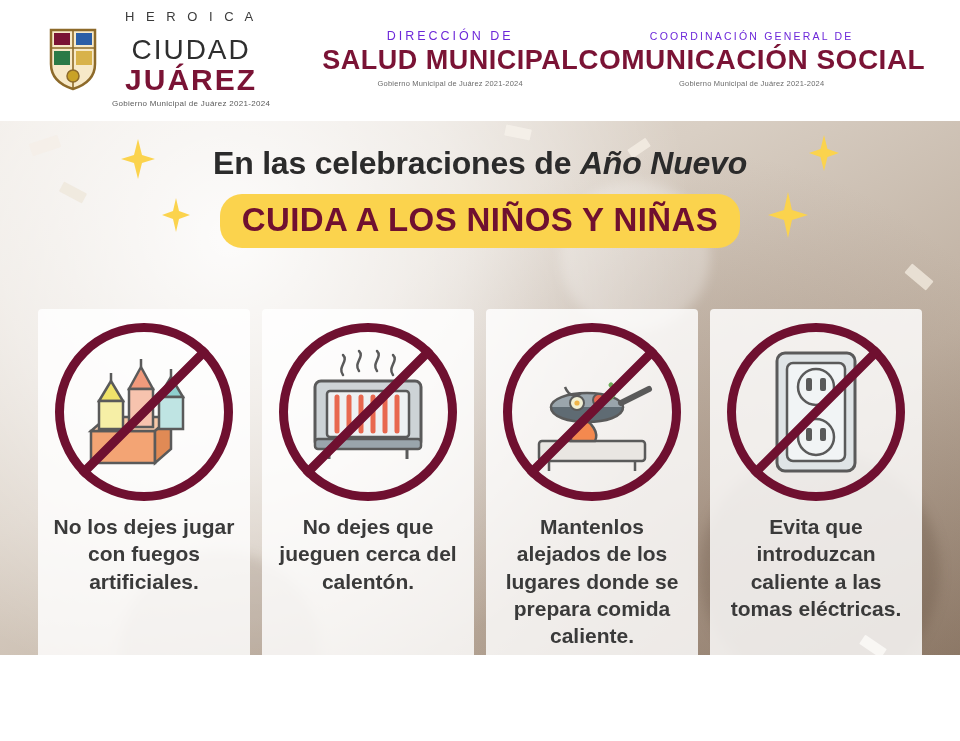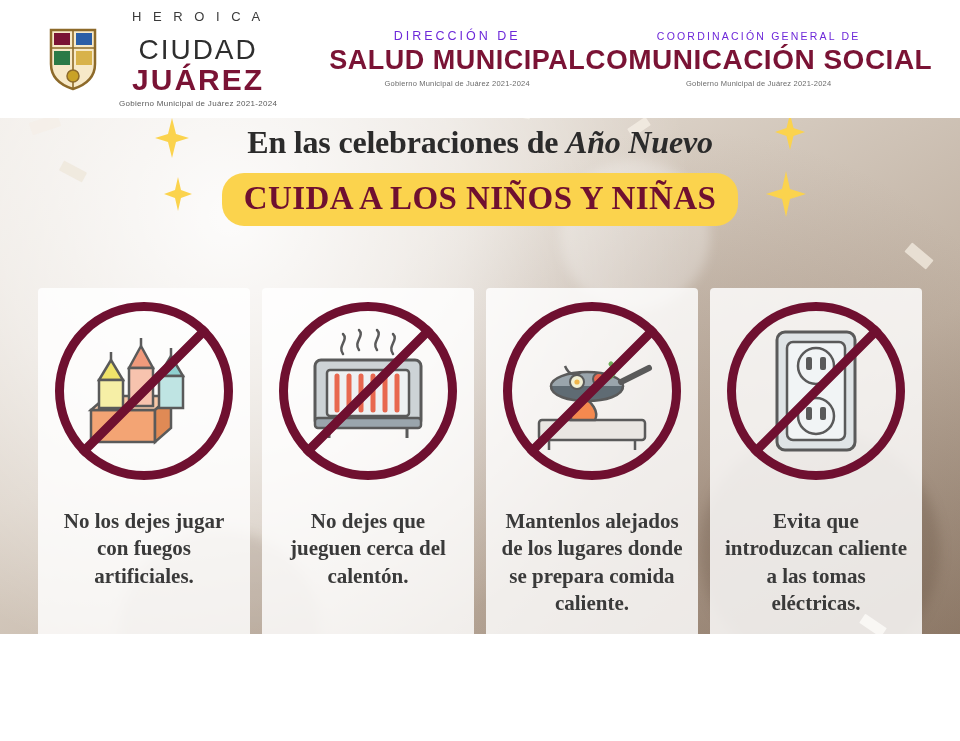--- a/index.html
+++ b/index.html
@@ -34,21 +34,21 @@
     display: flex;
     align-items: center;
     width: 100%;
     padding: 0 46px;
     box-sizing: border-box;
     gap: 0px;
   }
   .brand-juarez {
     display: flex;
     align-items: center;
-    gap: 19px;
+    gap: 12px;
     flex: 0 0 auto;
     text-align: center;
   }
   .crest {
     width: 54px;
     height: 66px;
     position: relative;
   }
   .brand-text {
     display: flex;
@@ -114,30 +114,29 @@
     margin-top: 4px;
     letter-spacing: 0.2px;
   }
   .dep-block.small .dep-top { font-size: 10.5px; letter-spacing: 2.2px; }
   .dep-block.small .dep-main { font-size: 28px; }
   .header-spacer { flex: 1 1 auto; }
 
   
   .body-area {
     position: absolute;
-    top: 100px;
+    top: 121px;
     left: 0;
     width: 960px;
     height: 534px;
     background:
       radial-gradient(circle at 24% 22%, rgba(255,255,255,0.92) 0%, rgba(255,255,255,0.55) 28%, rgba(255,255,255,0.0) 55%),
       radial-gradient(circle at 72% 78%, rgba(120,95,80,0.30) 0%, rgba(120,95,80,0.0) 48%),
       linear-gradient(150deg, #e9e2da 0%, #d9cfc4 38%, #bfb0a1 70%, #8e7a68 100%);
     overflow: hidden;
-    font-family: Liberation Serif, serif;
   }
   .confetti {
     position: absolute;
     opacity: 0.85;
     border-radius: 1px;
   }
   .blob {
     position: absolute;
     border-radius: 50%;
     filter: blur(6px);
@@ -204,21 +203,21 @@
     min-height: 362px;
     position: relative;
     box-sizing: border-box;
   }
   .card-icon {
     width: 178px;
     height: 178px;
     position: relative;
   }
   .card-text {
-    margin-top: 28px;
+    margin-top: 12px;
     font-size: 21px;
     line-height: 1.30;
     color: #3a3a3a;
     font-weight: 700;
     text-align: center;
     padding: 0 12px;
     box-sizing: border-box;
   }
   .card-rule {
     position: absolute;

